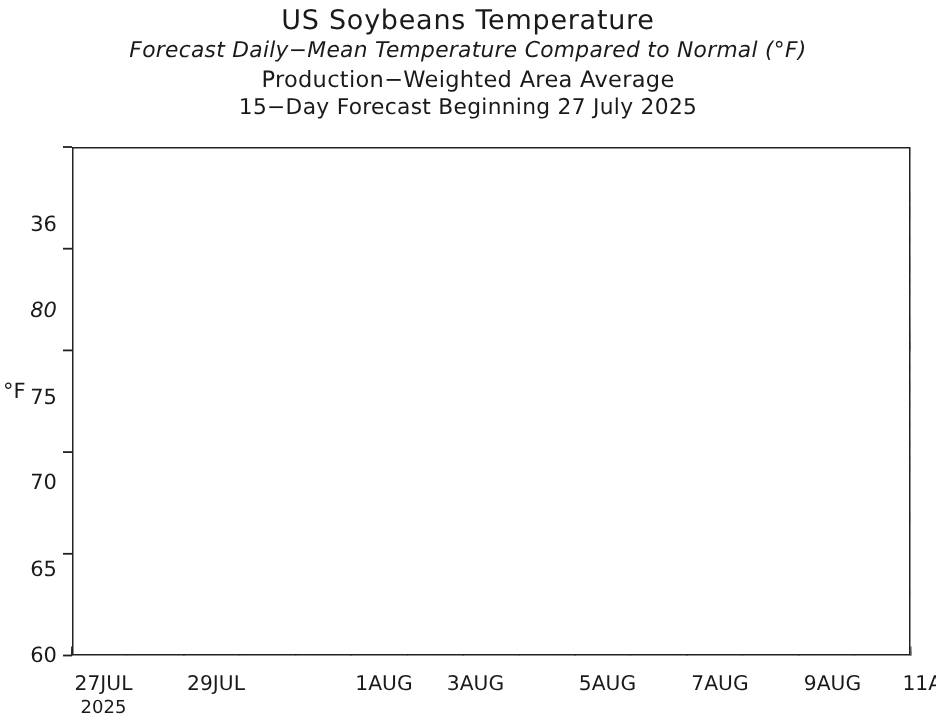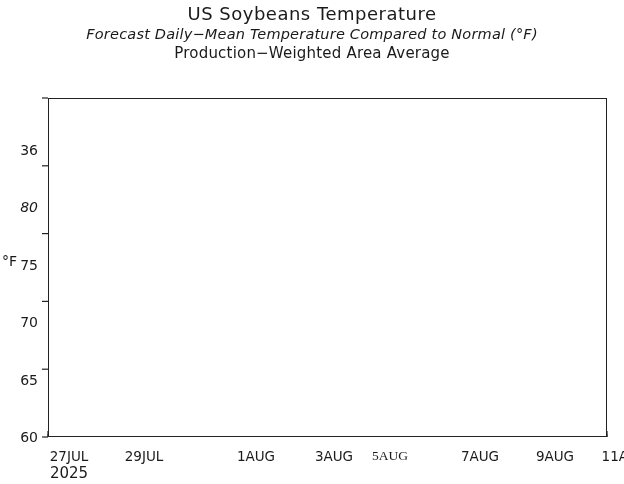--- a/index.html
+++ b/index.html
@@ -12,55 +12,56 @@
   .t3{font-size:15px;letter-spacing:.2px;line-height:19px;}
   .t4{font-size:14.5px;letter-spacing:.2px;line-height:19px;}
 
   #plotframe{position:absolute;left:48px;top:98px;width:559px;height:339px;
              border:1.5px solid #222;box-sizing:border-box;background:#fff;}
   #svgwrap{position:absolute;left:0;top:0;width:624px;height:484px;}
 
   .ylab{position:absolute;font-size:14px;text-align:right;width:34px;}
   .yaxis-title{position:absolute;left:2px;top:253px;font-size:14px;}
   .xlab{position:absolute;font-size:13.5px;text-align:center;width:80px;top:448px;}
-  .xyear{position:absolute;font-size:15px;top:464px;left:29px;width:80px;text-align:center;}
+  .xyear{position:absolute;font-size:12px;top:464px;left:29px;width:80px;text-align:center;}
 
   .legend-title{position:absolute;left:58px;top:101px;font-size:12.5px;letter-spacing:.2px;}
   .legend-row{position:absolute;top:118px;font-size:13.5px;}
   .lg-ens{left:110px;}
   .lg-avg{left:327px;}
   .lg-norm{left:536px;}
 
   .credit{position:absolute;right:14px;top:414px;font-size:12.5px;}
 </style>
 </head>
 <body>
 
 <div id="root">
 
   <div class="titles">
     <div class="t1">US Soybeans Temperature</div>
     <div class="t2">Forecast Daily−Mean Temperature Compared to Normal (°F)</div>
     <div class="t3">Production−Weighted Area Average</div>
+    <div class="t4">15−Day Forecast Beginning 27 July 2025</div>
   </div>
 
   <div class="yaxis-title">°F</div>
 
   <div class="ylab" style="left:4px;top:142px;">36</div>
   <div class="ylab" style="left:4px;top:199px;font-style:italic;">80</div>
   <div class="ylab" style="left:4px;top:257px;">75</div>
   <div class="ylab" style="left:4px;top:314px;text-align:right;">70</div>
   <div class="ylab" style="left:4px;top:372px;">65</div>
   <div class="ylab" style="left:4px;top:429px;">60</div>
 
   <div class="xlab" style="left:29px;">27JUL</div>
   <div class="xlab" style="left:104px;">29JUL</div>
   <div class="xlab" style="left:216px;">1AUG</div>
-  <div class="xlab" style="left:294px;">3AUG</div>
-  <div class="xlab" style="left:350px;font-family:Liberation Serif, serif;">5AUG</div>
+  <div class="xlab" style="left:277px;">3AUG</div>
+  <div class="xlab" style="left:365px;">5AUG</div>
   <div class="xlab" style="left:440px;">7AUG</div>
   <div class="xlab" style="left:515px;">9AUG</div>
   <div class="xlab" style="left:585px;">11AUG</div>
   <div class="xyear">2025</div>
 
   <div class="legend-title">National Weather Service Global Forecast System</div>
   <div class="legend-row lg-ens">Ensemble Members</div>
   <div class="legend-row lg-avg">Ensemble Average</div>
   <div class="legend-row lg-norm">Normal</div>
 

